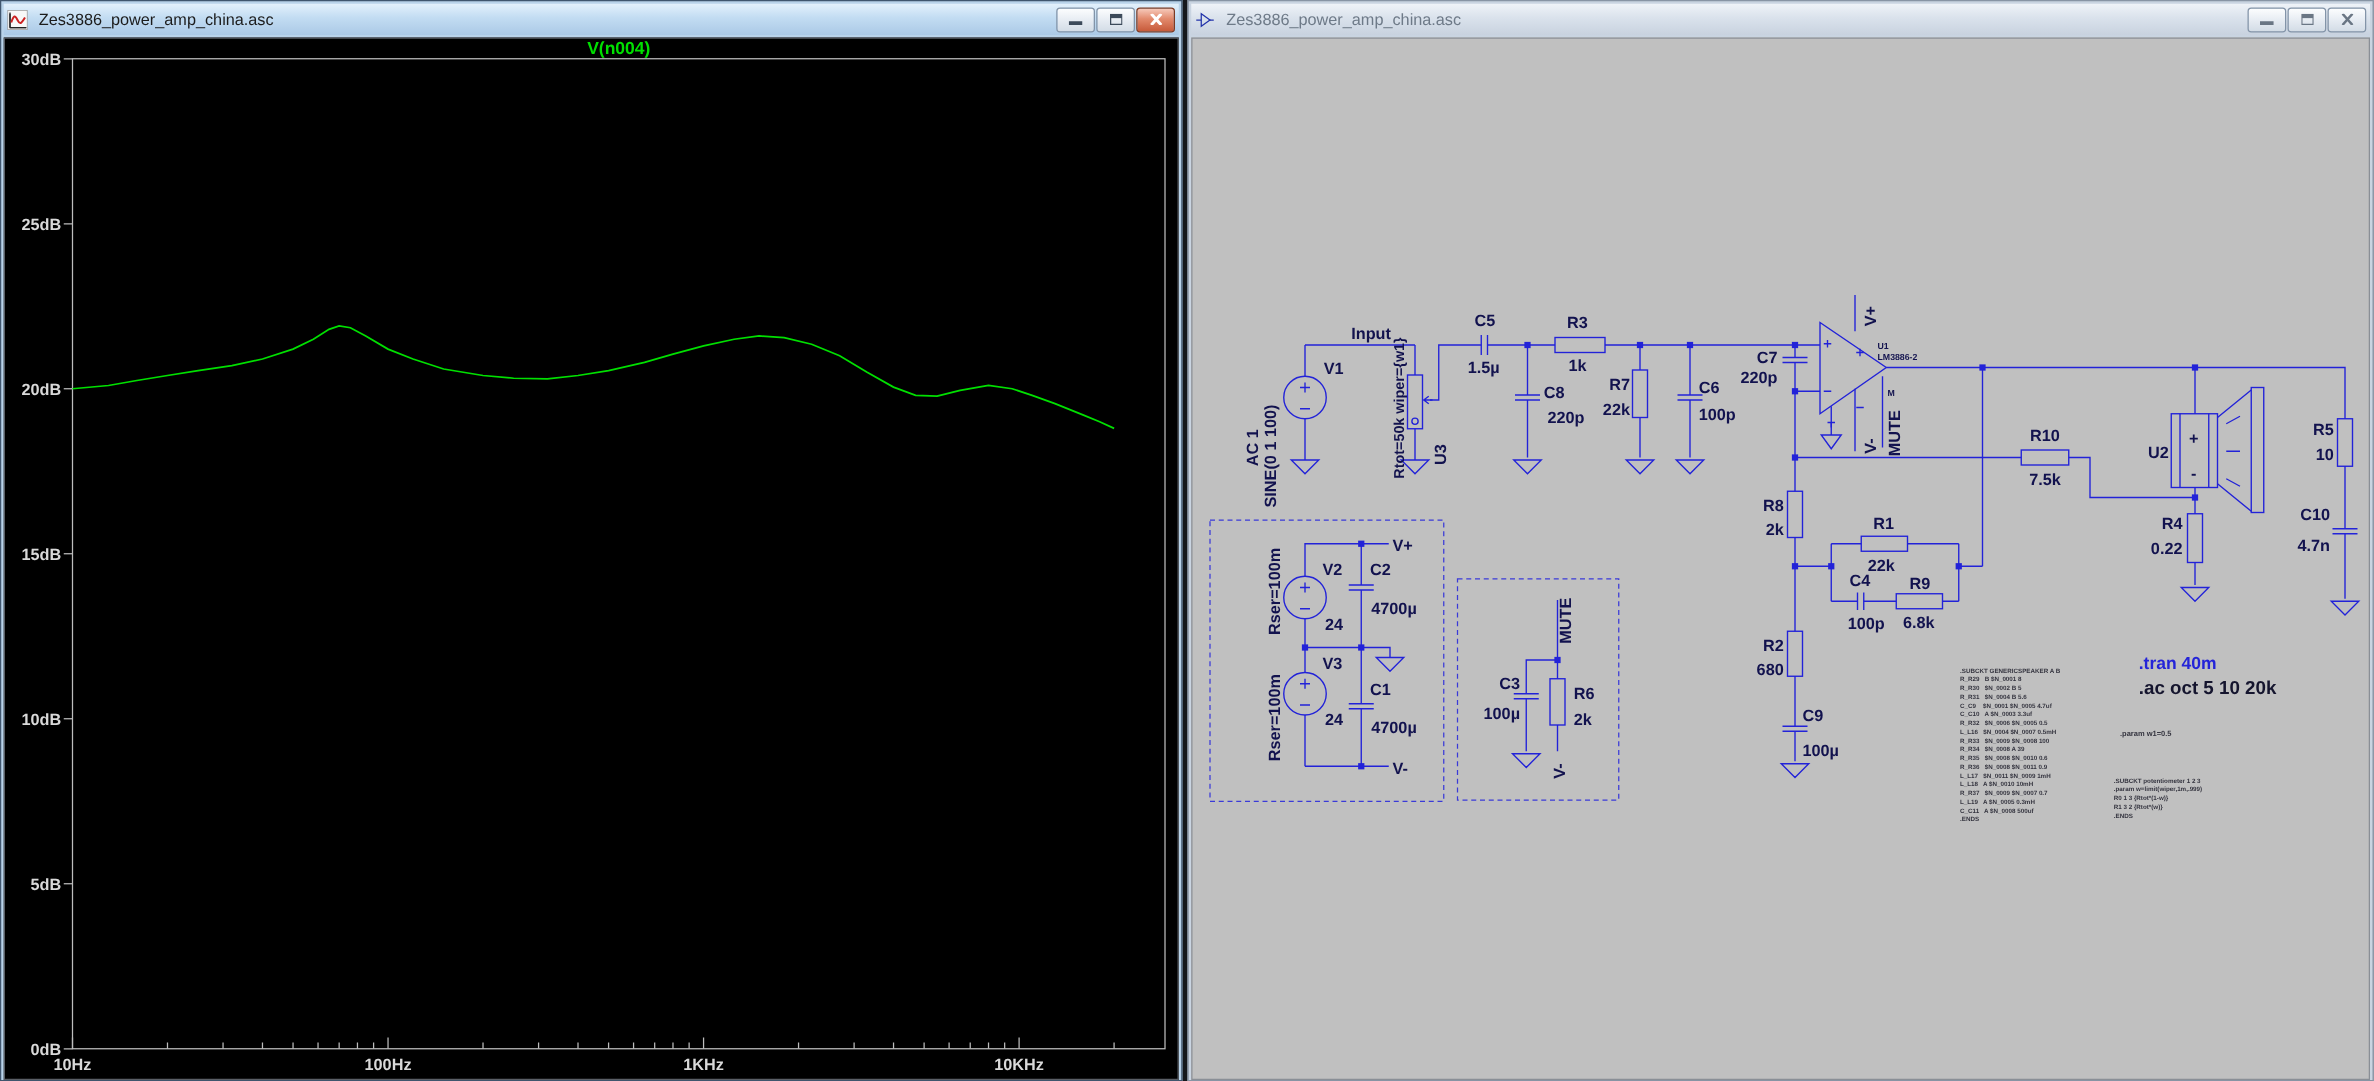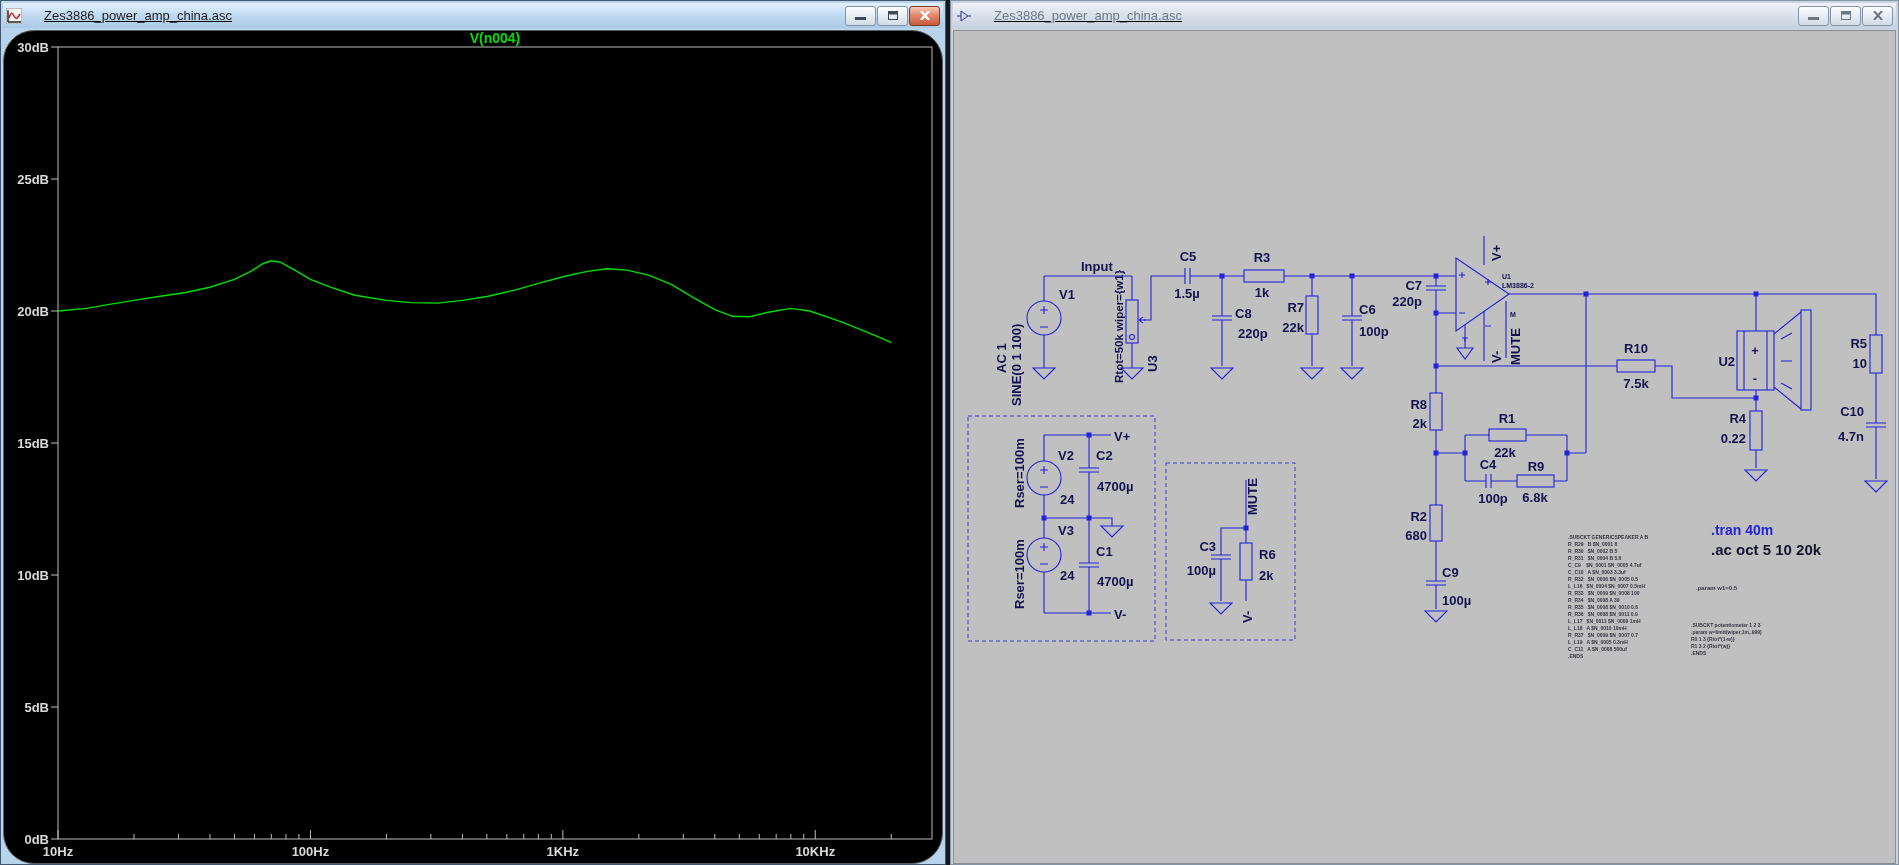--- a/index.html
+++ b/index.html
@@ -1,33 +1,33 @@
 <!DOCTYPE html>
 <html><head>
 <meta charset="utf-8">
 <style>
   html,body{margin:0;padding:0;}
   body{width:1899px;height:865px;background:#15181c;position:relative;overflow:hidden;
        font-family:"Liberation Sans",sans-serif;}
   .window{position:absolute;top:0;height:865px;box-sizing:border-box;border:1px solid #40566e;padding:2px;}
   #win-plot{left:0;width:946px;background:#b9d3ea;}
   #win-sch{left:950px;width:949px;background:#c9d4e1;border-color:#8794a4;}
-  .titlebar{height:25px;display:flex;align-items:center;padding:0 3px;gap:22px;text-decoration:underline;}
+  .titlebar{height:25px;display:flex;align-items:center;padding:0 3px;gap:9px;}
   #win-plot .titlebar{background:linear-gradient(#e3f1fc,#c2dcf2 45%,#abc9e6);}
   #win-sch  .titlebar{background:linear-gradient(#eff3f8,#dae2ec 45%,#c8d2df);}
   .title-text{font-size:13px;color:#1c1c1c;white-space:nowrap;}
   #win-sch .title-text{color:#6e7a88;}
   .winbtns{margin-left:auto;display:flex;gap:1px;}
   .wbtn{width:29px;height:18px;border:1px solid #8394a8;border-radius:3px;
         background:linear-gradient(#fcfdfe,#e9eef4 45%,#d3dce6);
         display:flex;align-items:center;justify-content:center;}
   .wbtn.close-active{background:linear-gradient(#f6c9ba,#e28a6d 45%,#c75a3a);border-color:#7e3categor22;}
   .wbtn.close-active{border-color:#7e3a22;}
   .content{position:relative;margin-top:2px;height:832px;border:1px solid #5a5f66;box-sizing:content-box;}
-  #plot-content{background:#000;border-radius:31px;}
+  #plot-content{background:#000;}
   #sch-content{background:#c0c0c0;border-color:#8a8f96;}
   svg{display:block;}
   .ptick{font:bold 13px "Liberation Sans",sans-serif;fill:#d9d9d9;}
   .ptitle{font:bold 14px "Liberation Sans",sans-serif;}
   .lbl{font:bold 13px "Liberation Sans",sans-serif;fill:#12124e;}
   .lbl-med{font:bold 11.5px "Liberation Sans",sans-serif;fill:#12124e;}
   .lbl-sm{font:bold 7px "Liberation Sans",sans-serif;fill:#12124e;}
   .dir-tran{font:bold 14px "Liberation Sans",sans-serif;fill:#2424d8;}
   .dir-ac{font:bold 15px "Liberation Sans",sans-serif;fill:#15152e;}
   .nl{position:absolute;margin:0;font:600 5px/7px "Liberation Sans",sans-serif;color:#34343f;white-space:pre;}

